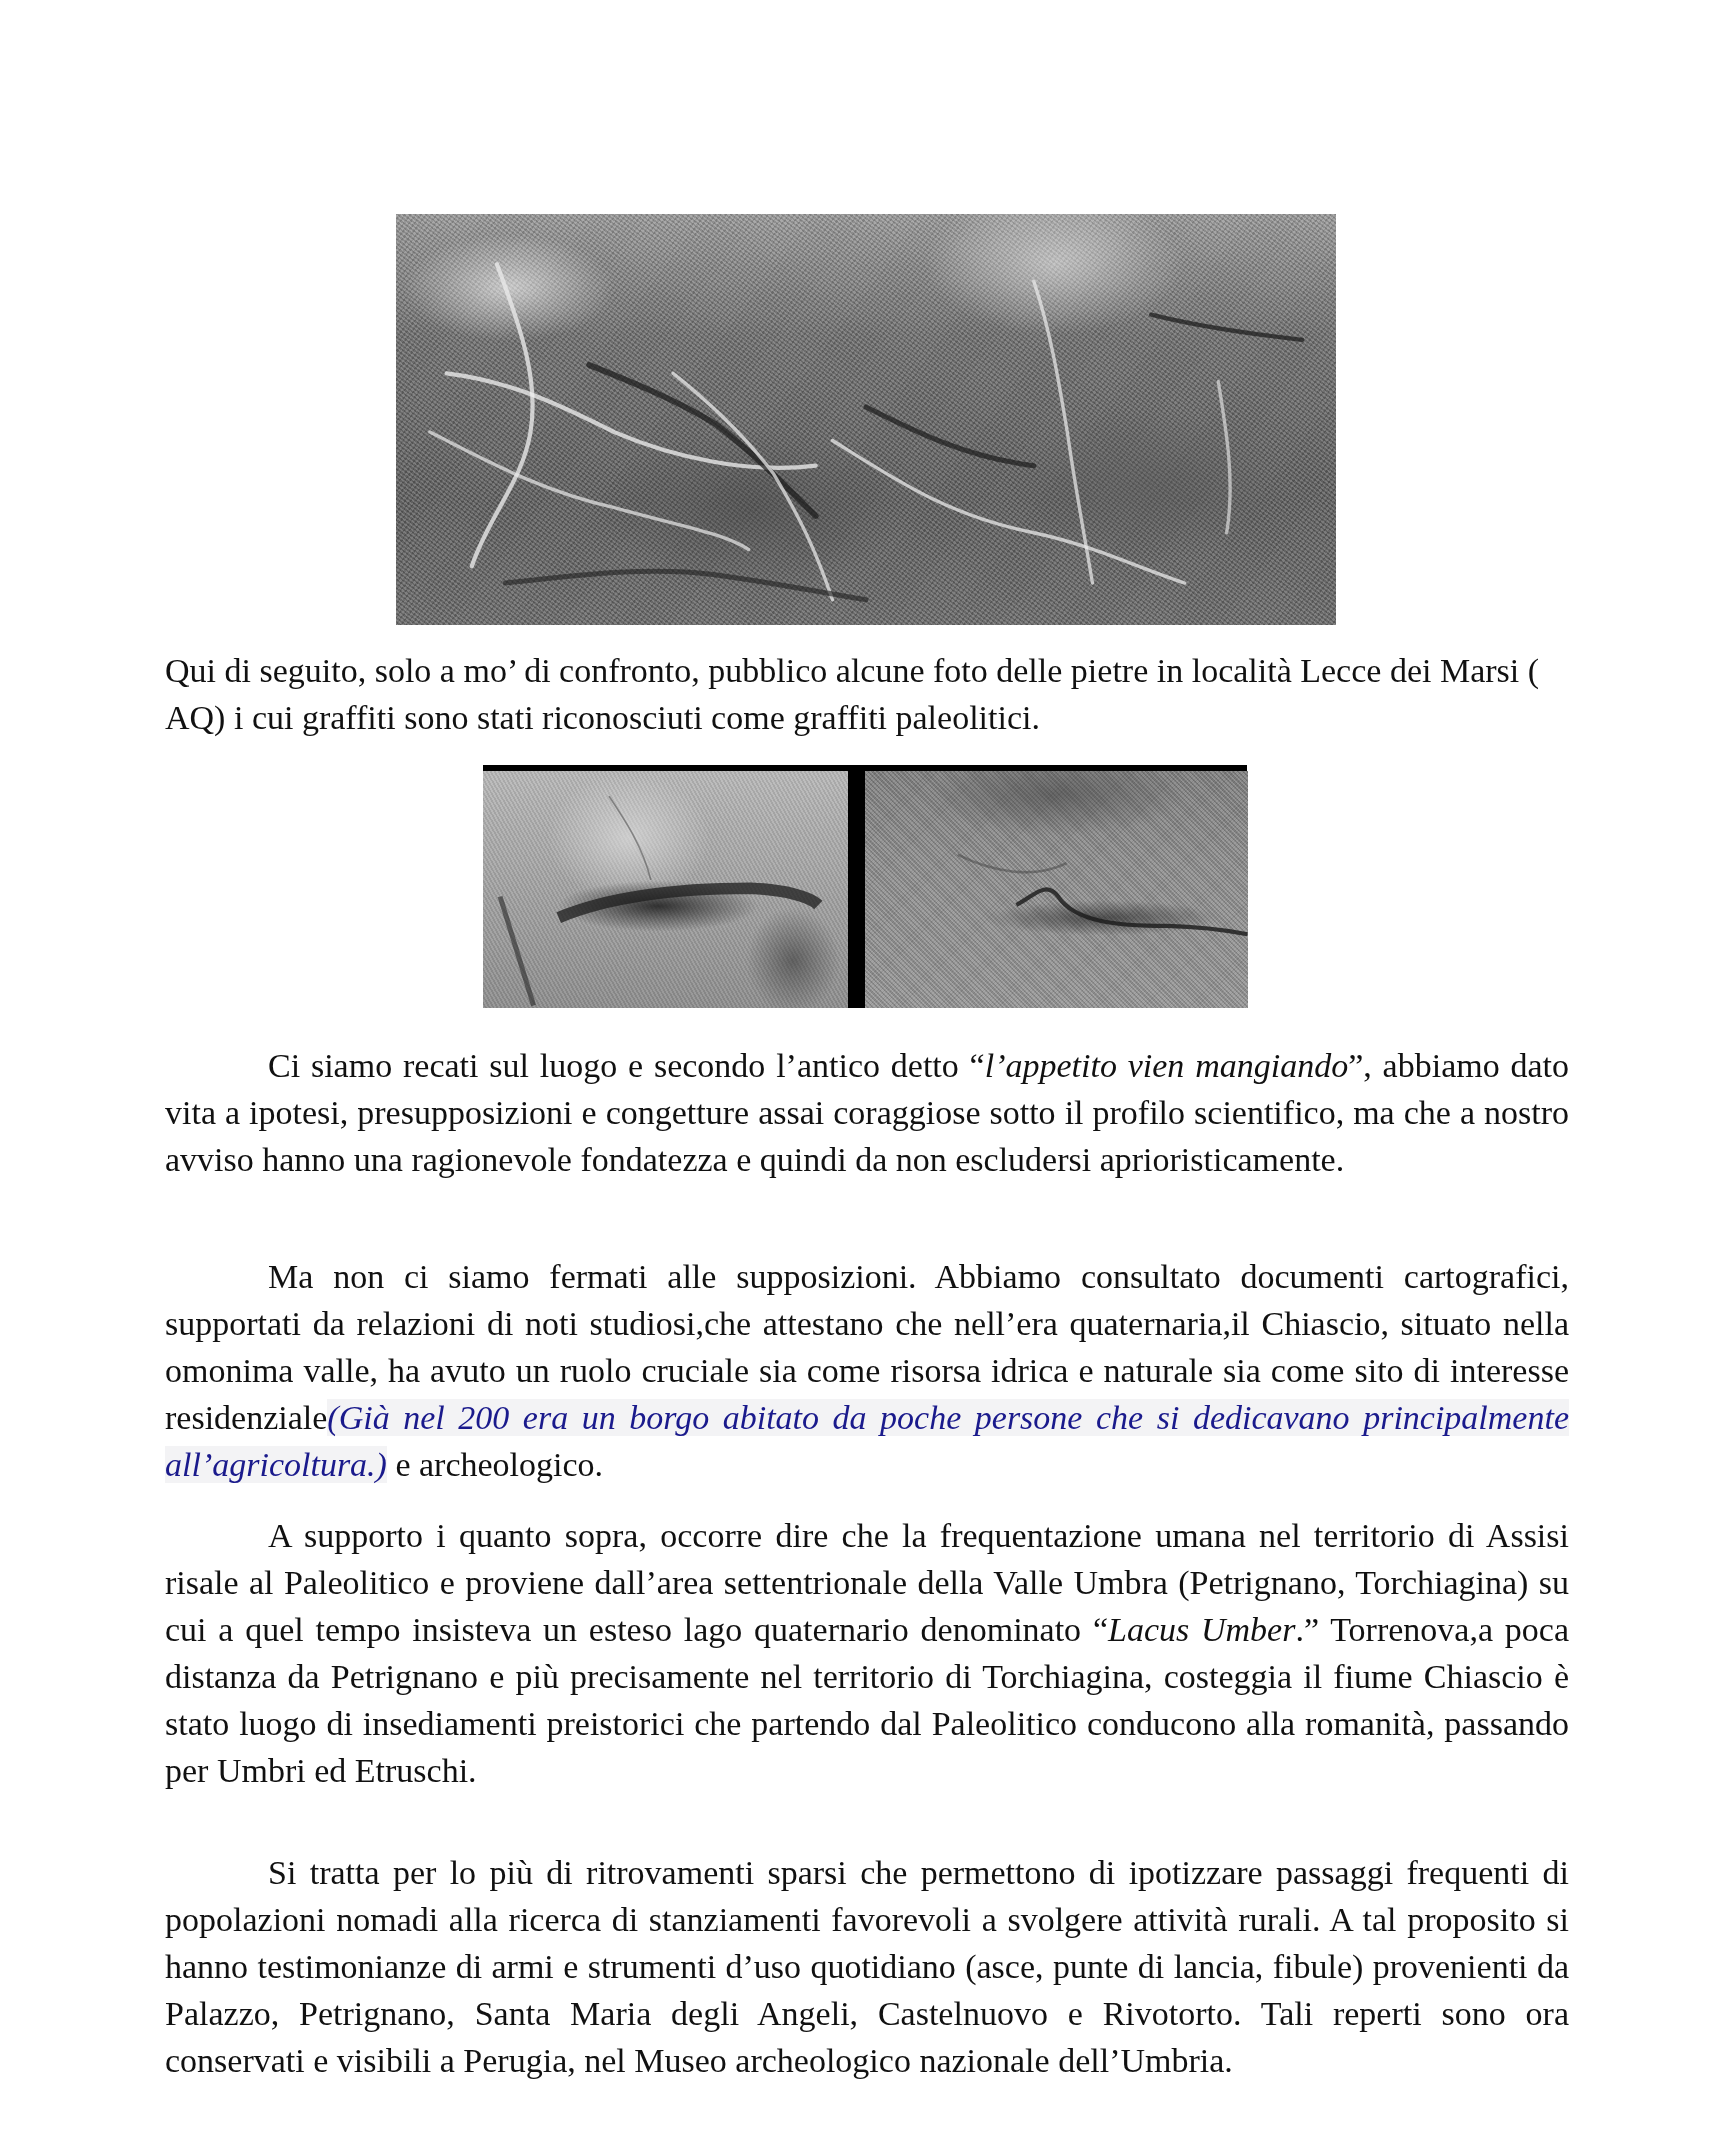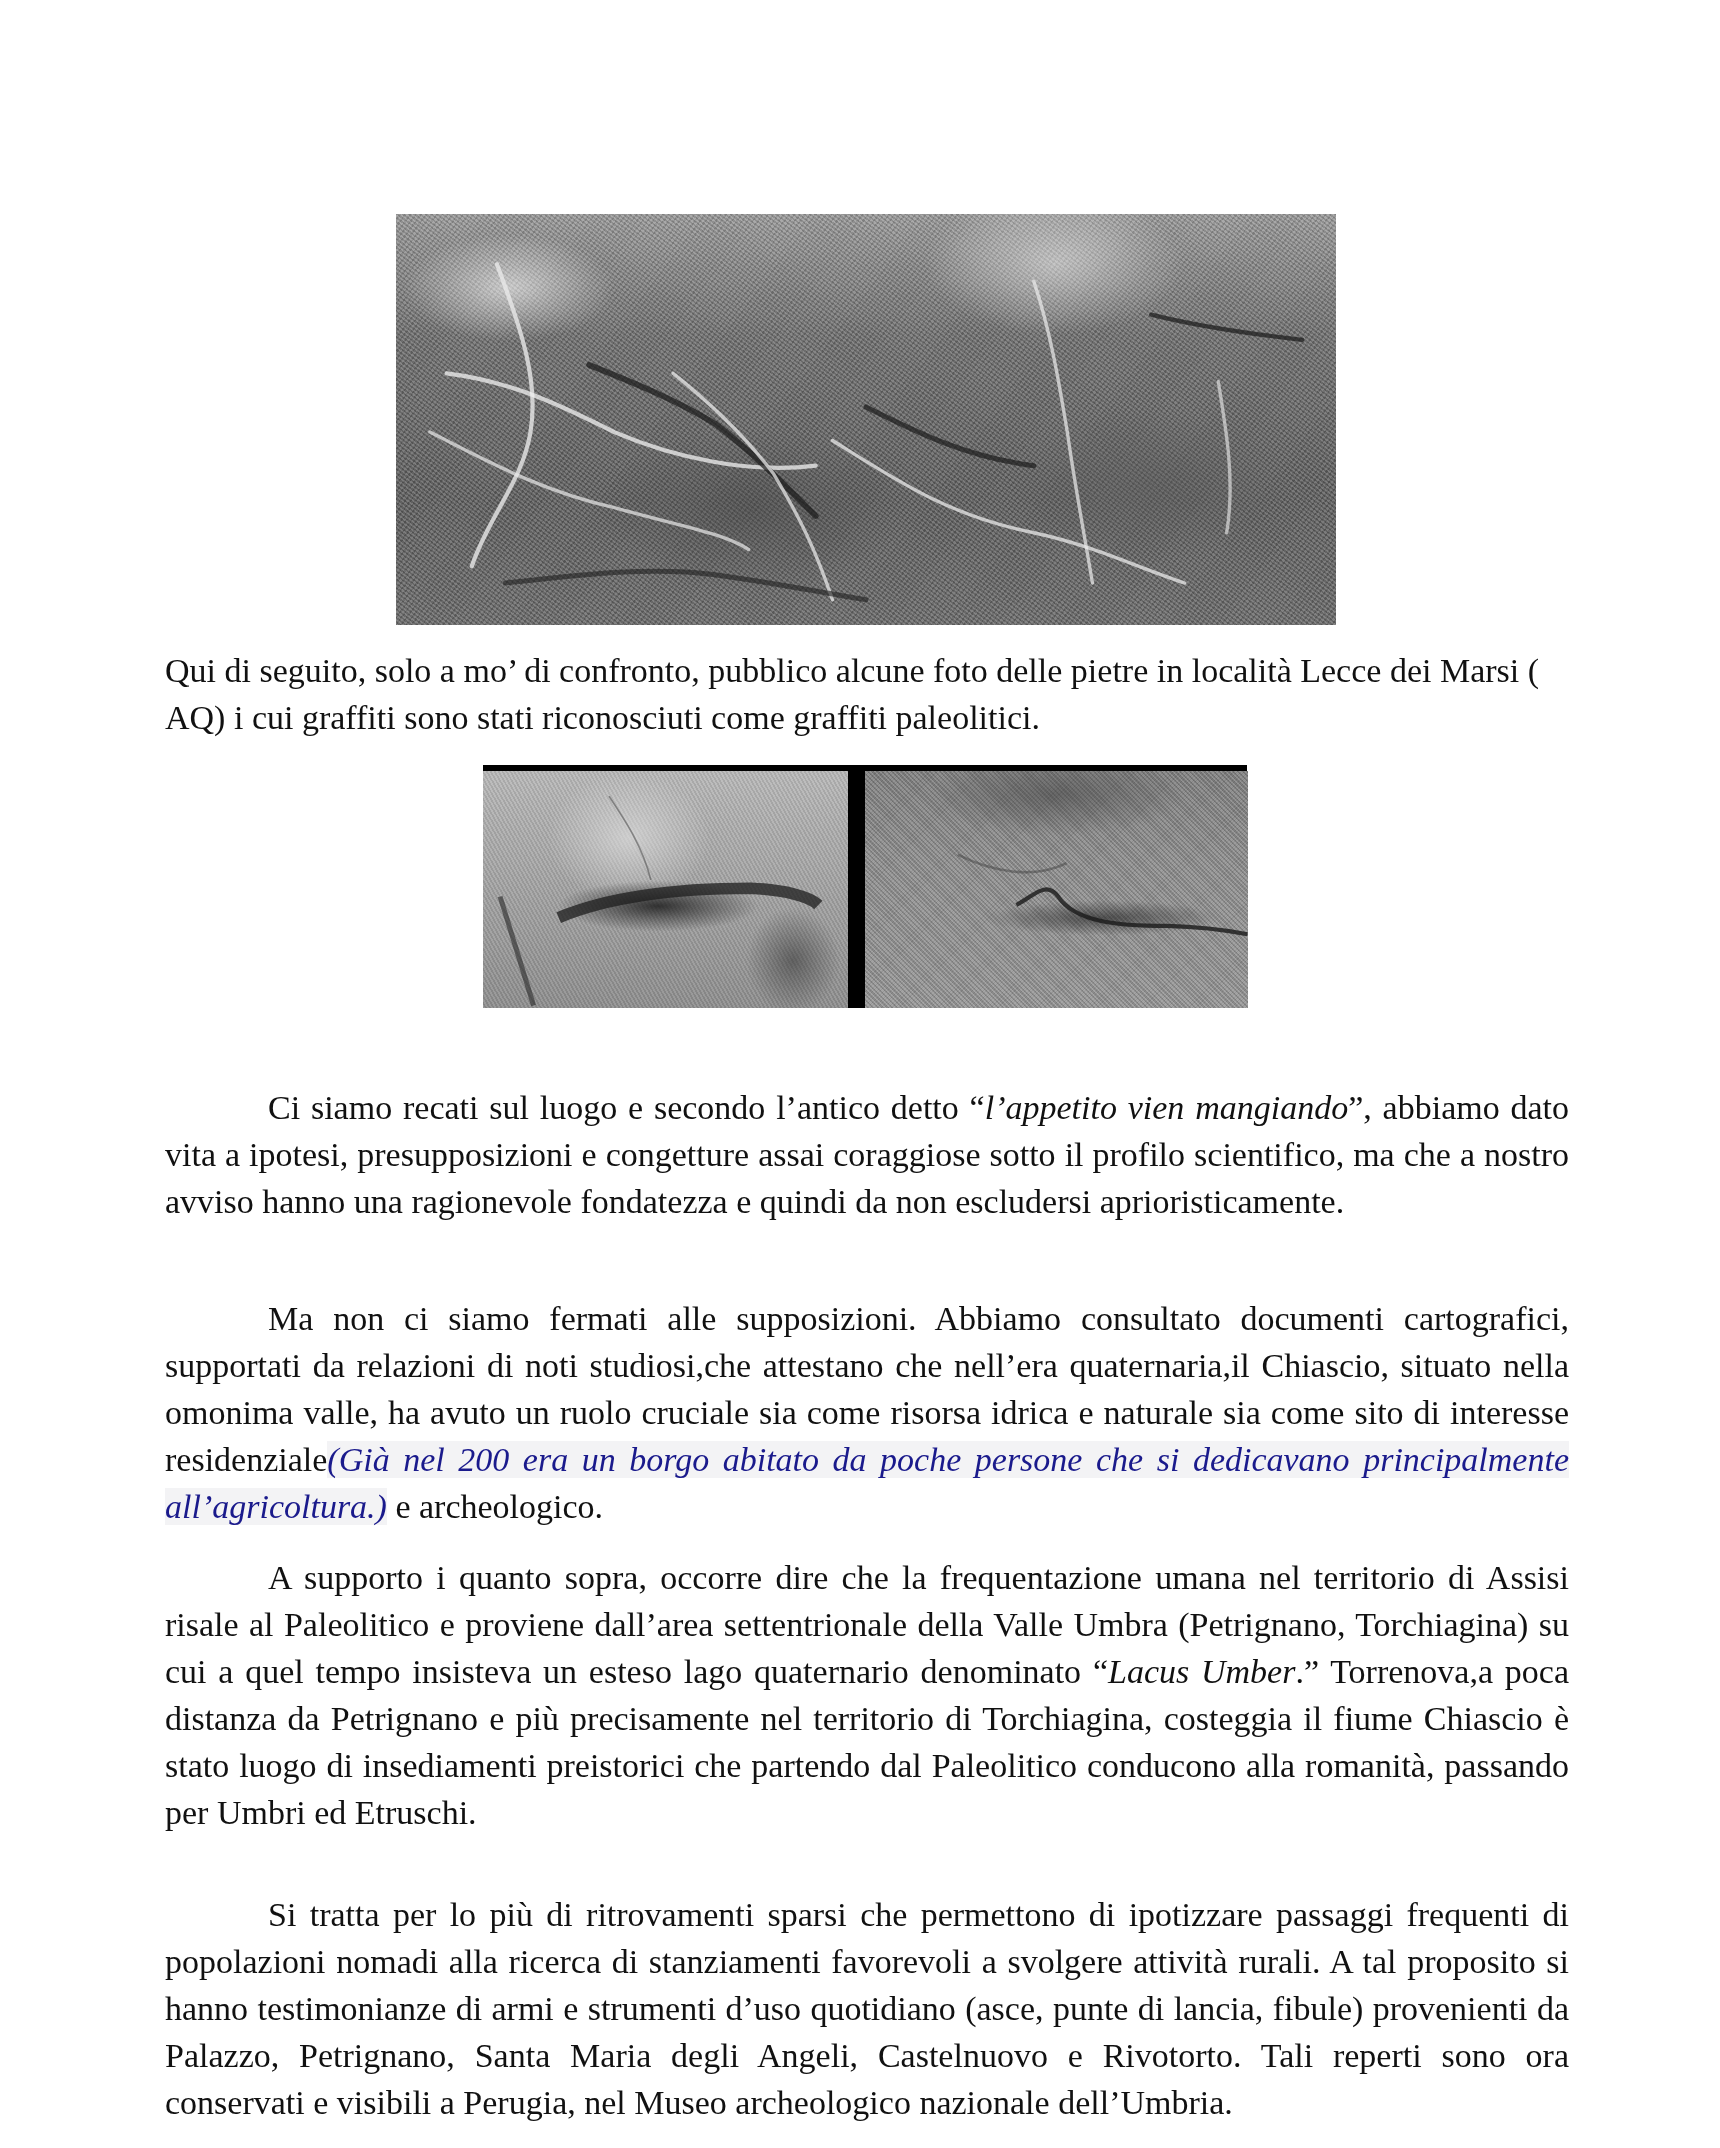--- a/index.html
+++ b/index.html
@@ -64,21 +64,21 @@
     font-size: 34px;
     line-height: 47px;
     text-align: justify;
     margin: 0;
   }
   .intro { top: 639px; text-align: left; }
   .p1 { top: 1034px; }
   .p2 { top: 1245px; }
   .p3 { top: 1504px; }
   .p4 { top: 1841px; }
-  .indent { text-indent: 103px; margin-top: 42px; }
+  .indent { text-indent: 103px; }
   .it { font-style: italic; }
   .note {
     font-style: italic;
     color: #1a1a8c;
     background: #f3f3f5;
   }
 </style>
 </head>
 <body>
 

